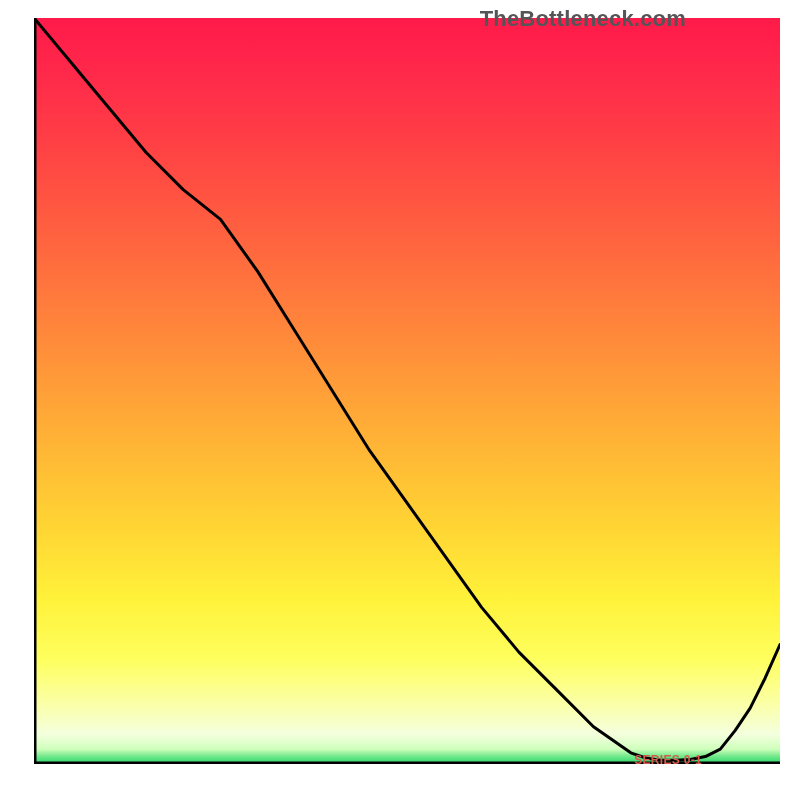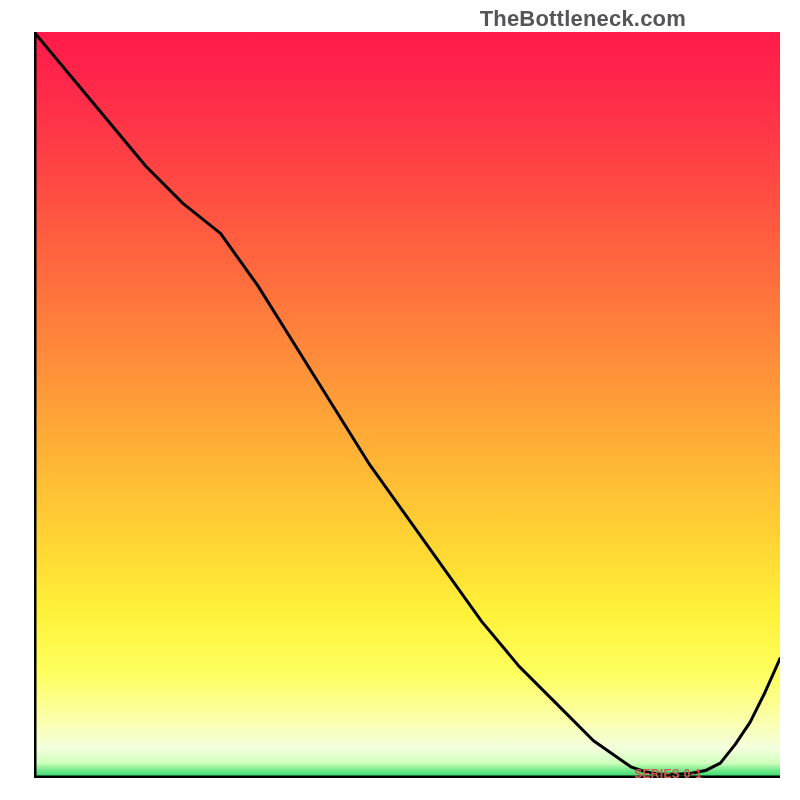--- a/index.html
+++ b/index.html
@@ -17,21 +17,21 @@
     font-family: Arial, Helvetica, sans-serif;
     font-size: 22px;
     font-weight: 700;
     letter-spacing: 0.2px;
     color: #555558;
     z-index: 5;
   }
   .plot-wrap {
     position: absolute;
     left: 34px;
-    top: 32px;
+    top: 18px;
     width: 746px;
     height: 746px;
     text-align: right;
   }
   .gradient {
     position: absolute;
     inset: 0;
     background: linear-gradient(to bottom,
       #ff1a4a 0%,
       #ff2a4a 8%,

